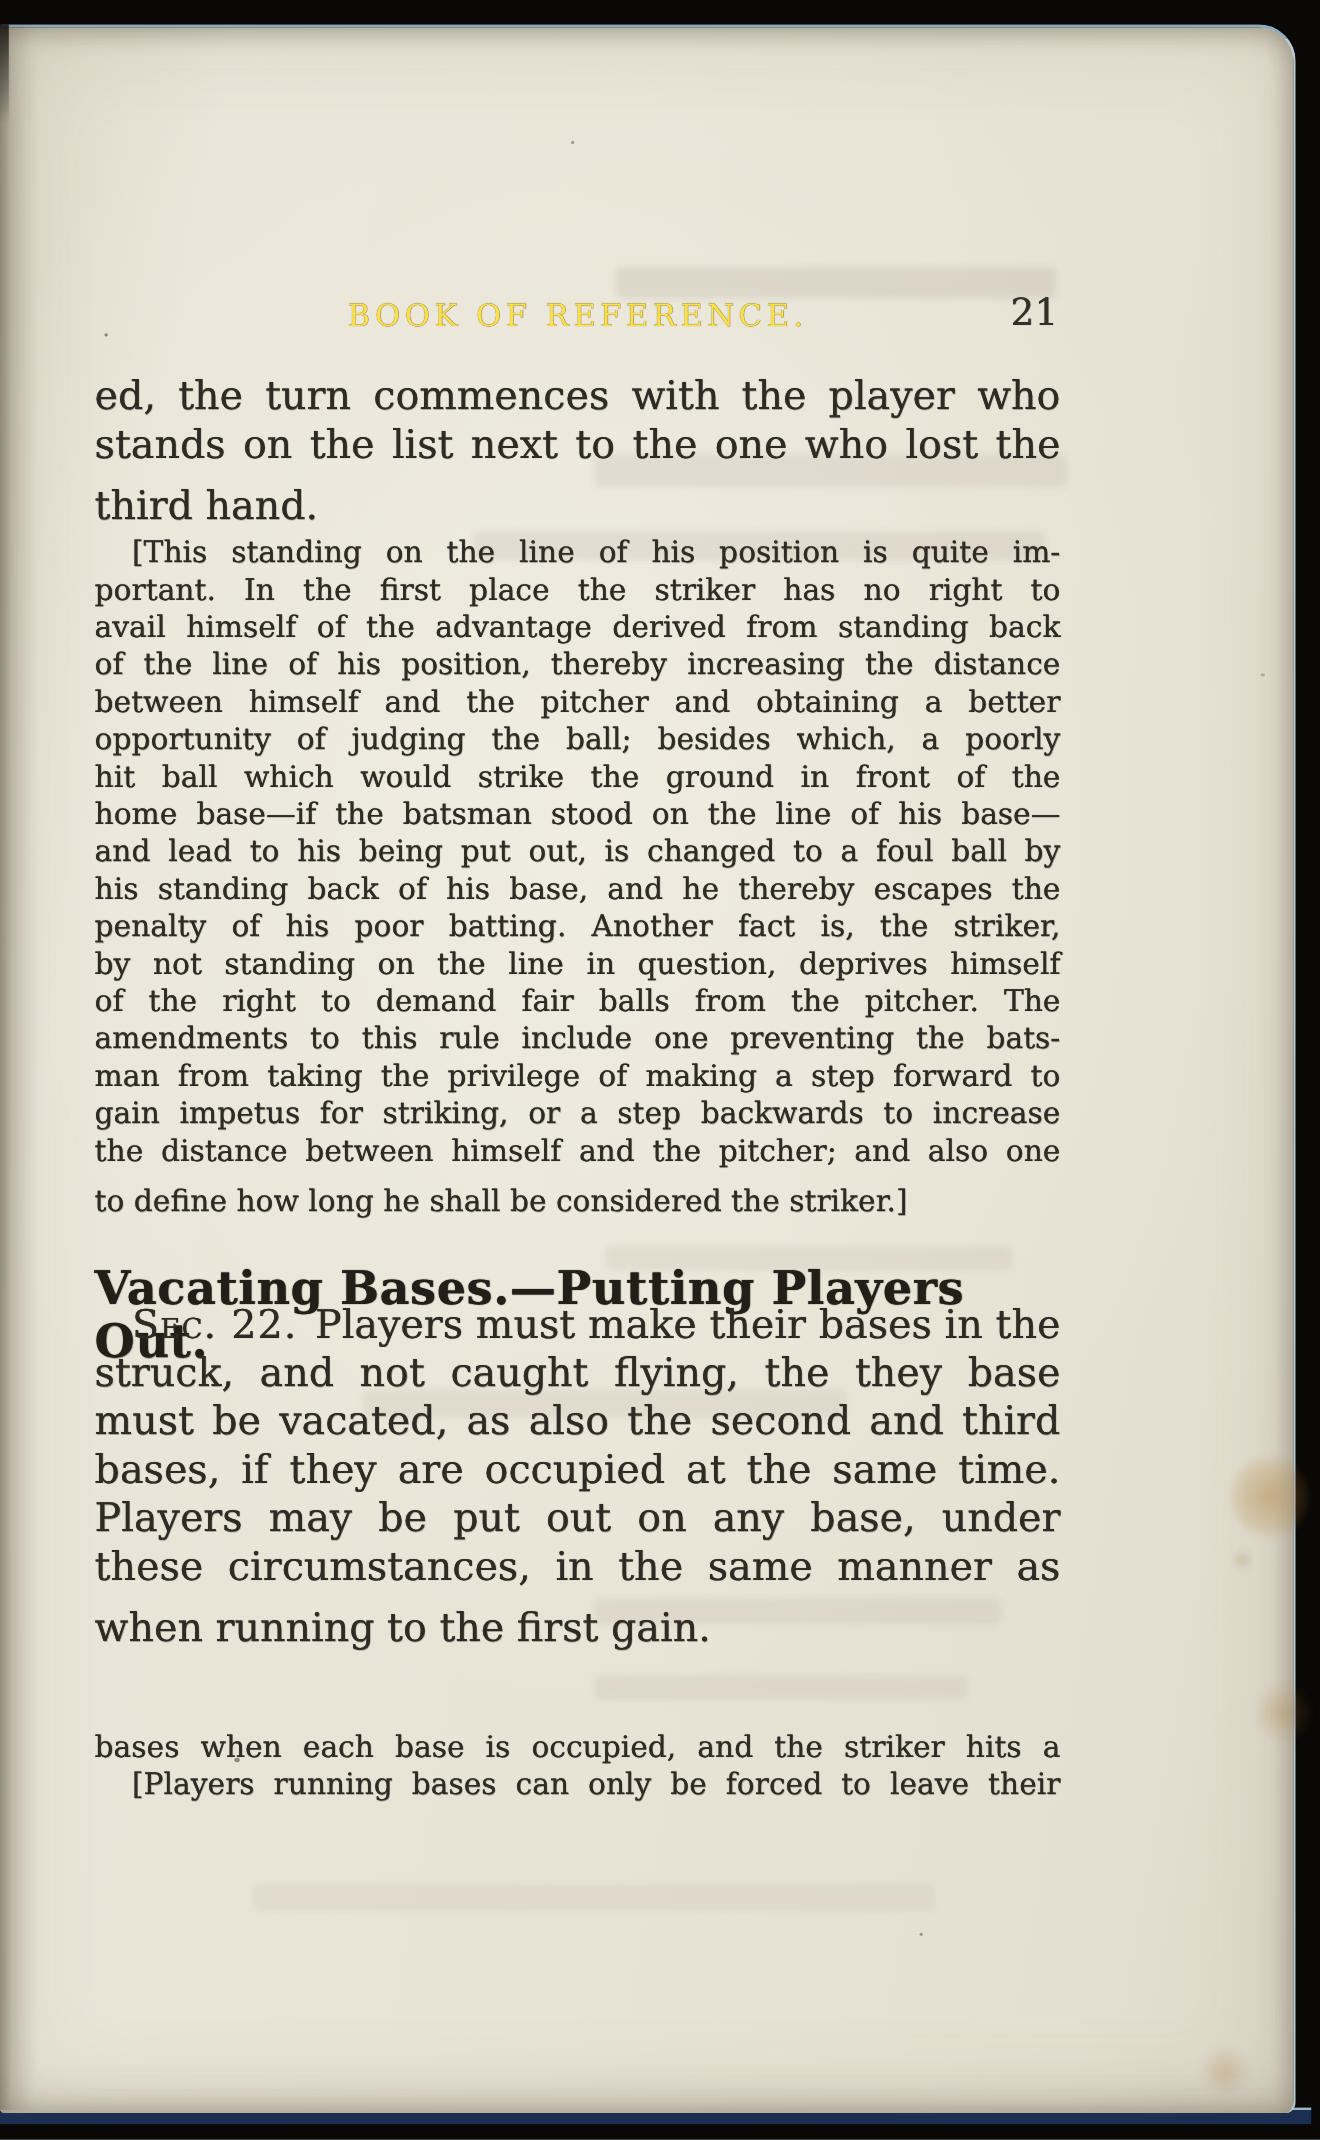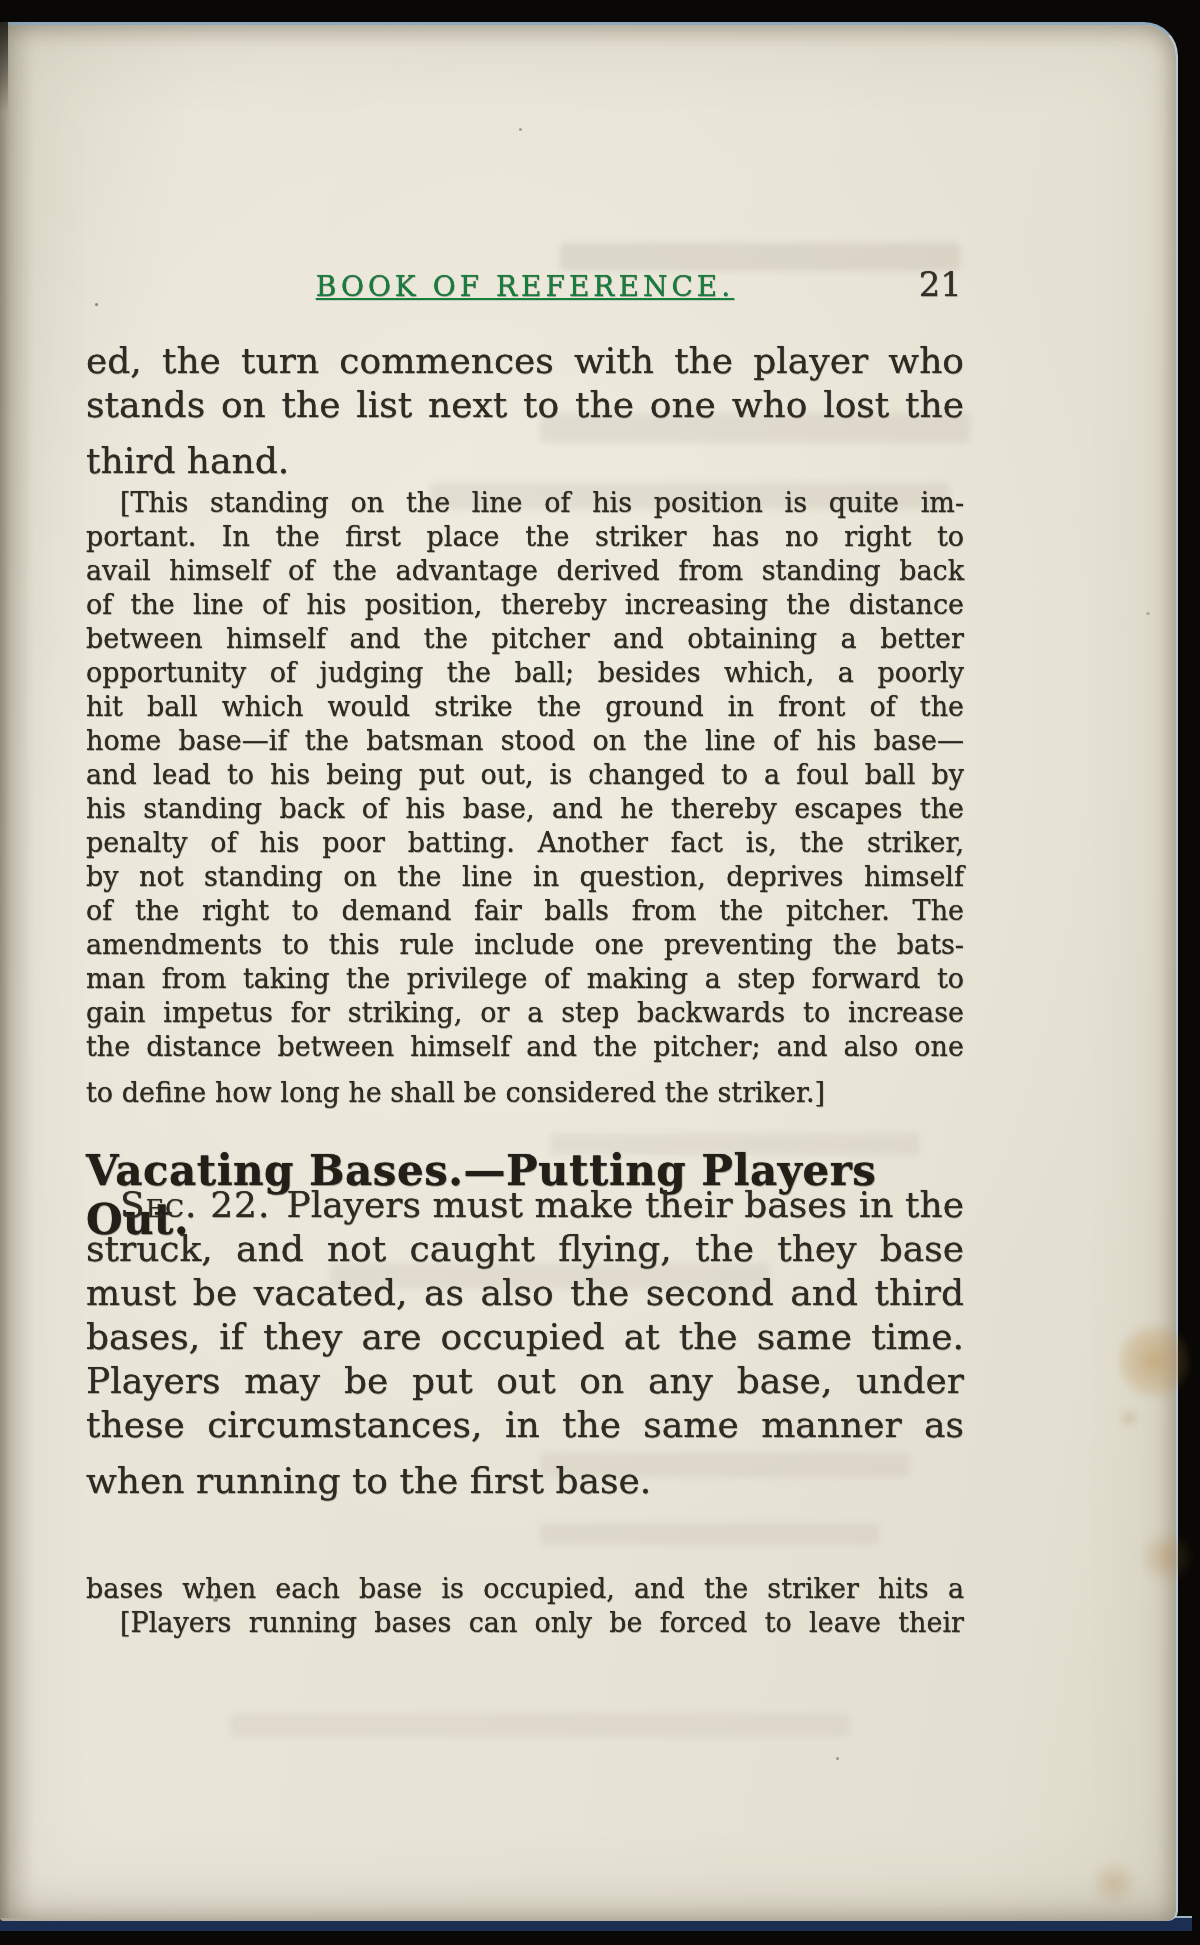--- a/index.html
+++ b/index.html
@@ -43,21 +43,21 @@
     border-radius:0 0 5px 0;opacity:.85;
   }
   
   .text-block{
     position:absolute;left:86px;top:0;width:878px;height:1945px;
     color:#2e2b24;
     text-shadow:0 0 0.7px rgba(46,43,36,0.85),0.5px 0.5px 0.6px rgba(46,43,36,0.3);
   }
   .running-head{
     position:absolute;top:270px;left:0;width:100%;
-    text-align:center;font-size:28px;letter-spacing:4px;color:#15803d;text-decoration:underline;
+    text-align:center;font-size:28px;letter-spacing:4px;color:#fde047;
   }
   .page-number{
     position:absolute;top:264px;right:2px;font-size:34px;color:#33302a;
   }
   .para{position:absolute;left:0;width:878px;}
   .para-large{font-size:36px;line-height:44px;}
   .para-small{font-size:27px;line-height:34px;}
   .p-continuation{top:339px;}
   .p-commentary1{top:486px;}
   .p-sec22{top:1183px;}
@@ -152,21 +152,21 @@
   <div class="para para-large p-sec22">
     <div class="line indent">
       <span class="sc">Sec. 22.</span><span class="sec-gap"></span><span>Players must make their bases in the</span>
     </div>
     <div>
         <div class="line">struck, and not caught flying, the they base</div>
         <div class="line">must be vacated, as also the second and third</div>
         <div class="line">bases, if they are occupied at the same time.</div>
         <div class="line">Players may be put out on any base, under</div>
         <div class="line">these circumstances, in the same manner as</div>
-        <div class="line lastline">when running to the first base.</div>
+        <div class="line lastline">when running to the first gain.</div>
       </div>
   </div>
 
   <div class="para para-small p-commentary2">
       <div class="line">bases when each base is occupied, and the striker hits a</div>
       <div class="line indent">[Players running bases can only be forced to leave their</div>
     </div>
 
 </div>
 

